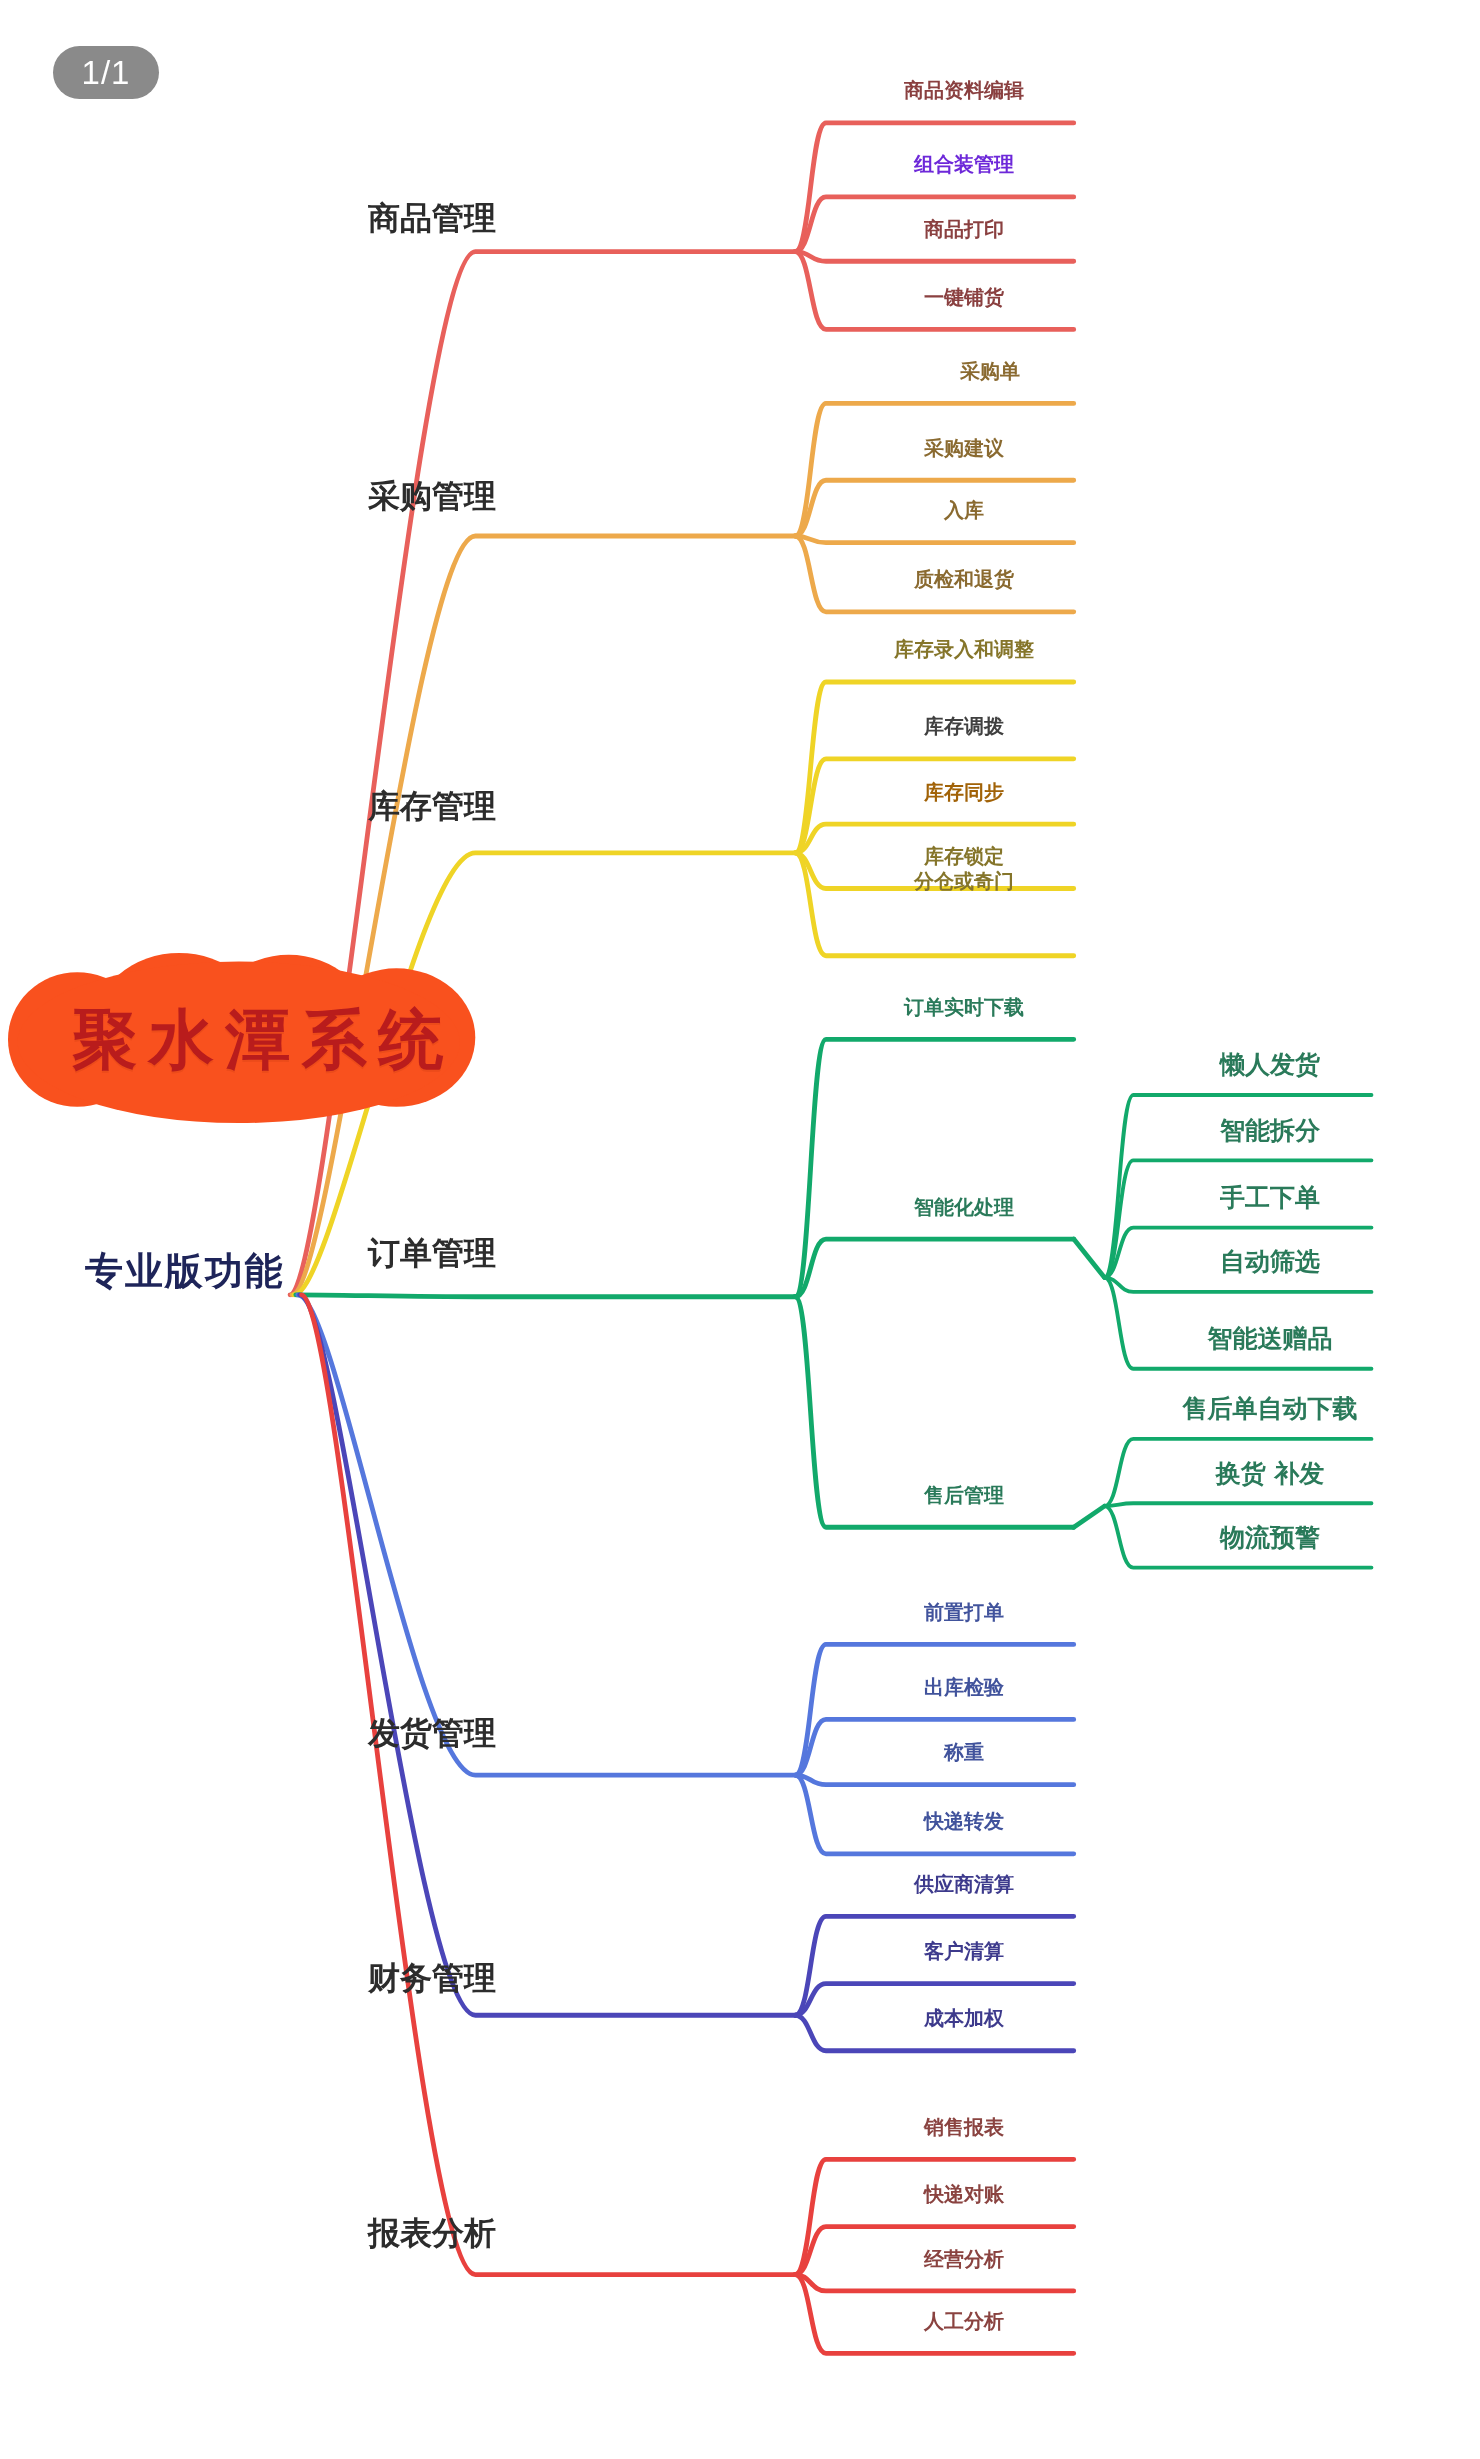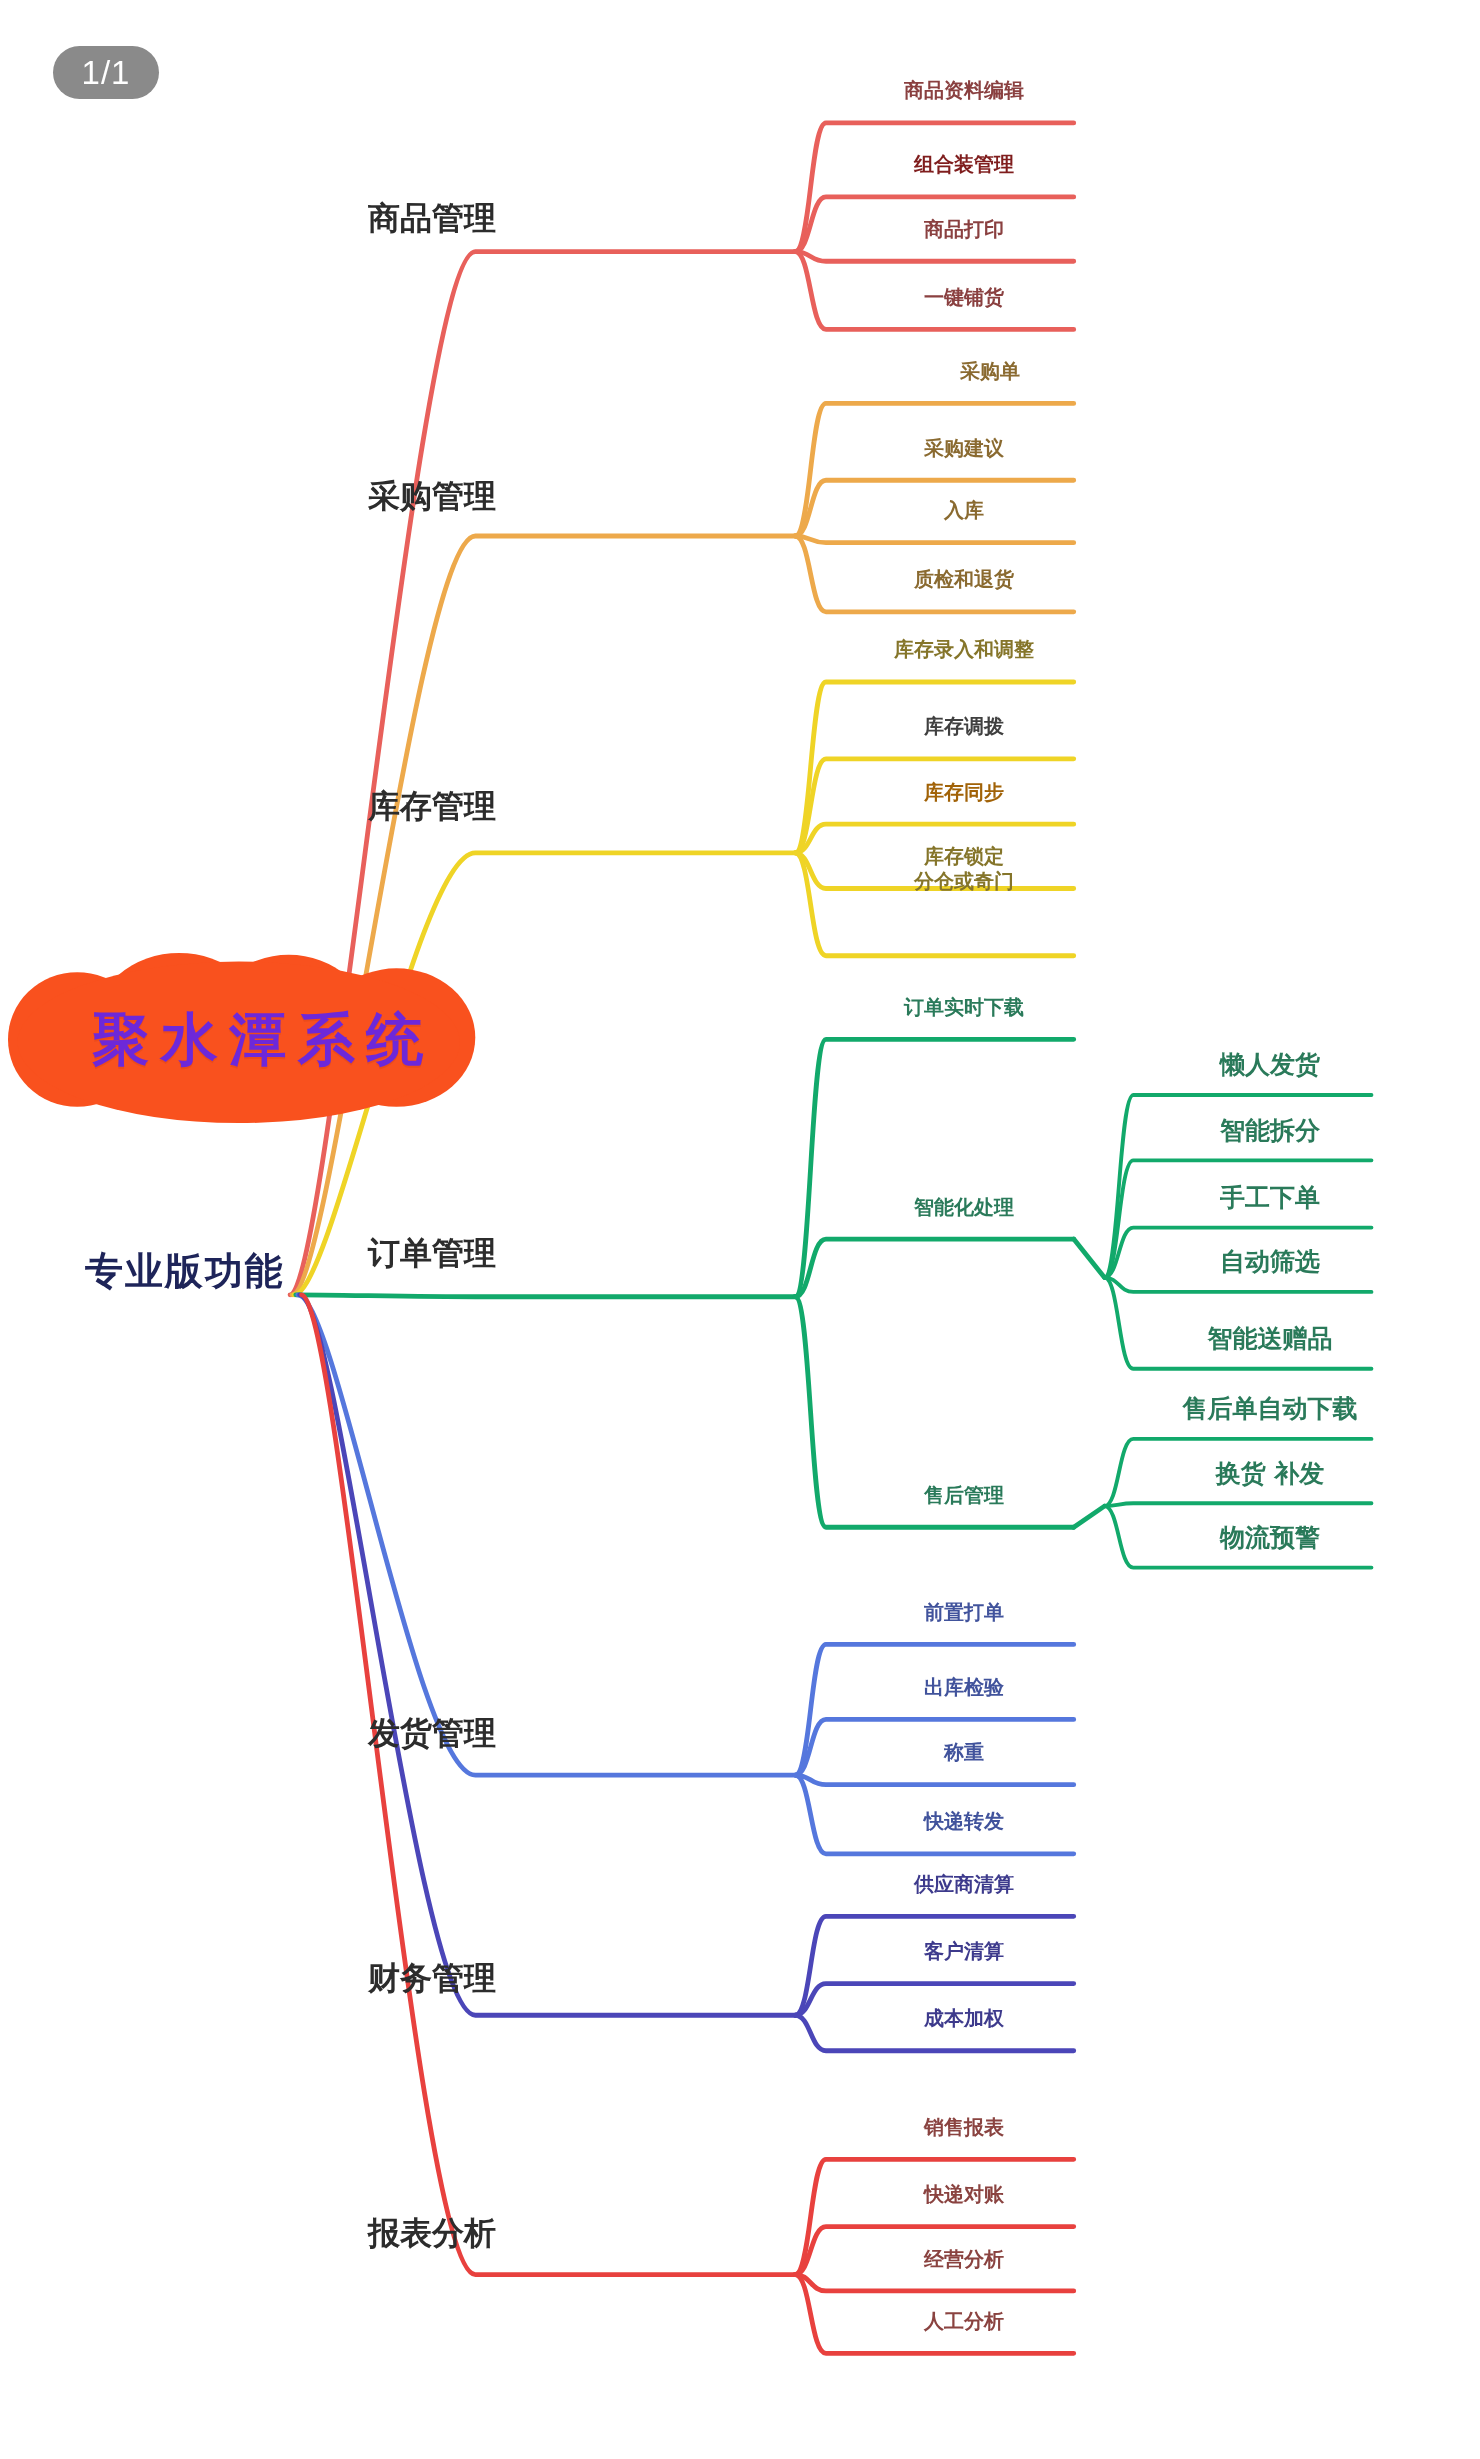--- a/index.html
+++ b/index.html
@@ -24,22 +24,22 @@
   
   .cloud-banner{
     position:absolute;left:7.7px;top:951px;
     width:500px;height:178px;z-index:30;
   }
   .cloud-banner svg{position:absolute;inset:0;}
   .cloud-text{
     position:absolute;inset:0;
     display:flex;align-items:center;justify-content:center;
     font-family:"DejaVu Serif","Liberation Serif",serif;
-    font-weight:700;font-size:57px;letter-spacing:11.5px;
-    color:#6d28d9;text-indent:11.5px;
+    font-weight:700;font-size:65px;letter-spacing:11.5px;
+    color:#b91c1c;text-indent:11.5px;
     text-shadow:0 1.9px 0 rgba(180,50,10,.18);
   }
   .root-sub{
     position:absolute;left:85px;top:1246px;
     font-size:38px;font-weight:700;letter-spacing:1.9px;
     color:#1e2459;z-index:30;white-space:nowrap;
     font-family:"DejaVu Sans","Liberation Sans",sans-serif;
   }
 
   
@@ -131,21 +131,21 @@
         </g>
     </svg>
     <div class="cloud-text">聚水潭系统</div>
   </div>
 
   <div class="root-sub">专业版功能</div>
 
   <div id="node-layer">
       <div class="node-l1" style="left: 432px; top: 219px; color: rgb(44, 44, 44);">商品管理</div>
       <div class="node-l2" style="left: 964px; top: 90px; color: rgb(138, 64, 64);">商品资料编辑</div>
-      <div class="node-l2" style="left: 964px; top: 164px; color: #7f1d1d;">组合装管理</div>
+      <div class="node-l2" style="left: 964px; top: 164px; color: #6d28d9;">组合装管理</div>
       <div class="node-l2" style="left: 964px; top: 229px; color: rgb(138, 64, 64);">商品打印</div>
       <div class="node-l2" style="left: 964px; top: 297px; color: rgb(138, 64, 64);">一键铺货</div>
       <div class="node-l1" style="left: 432px; top: 497px; color: rgb(44, 44, 44);">采购管理</div>
       <div class="node-l2" style="left: 964px; top: 371px; color: rgb(138, 106, 48); margin-left: 26px;">采购单</div>
       <div class="node-l2" style="left: 964px; top: 448px; color: rgb(138, 106, 48);">采购建议</div>
       <div class="node-l2" style="left: 964px; top: 510px; color: rgb(138, 106, 48);">入库</div>
       <div class="node-l2" style="left: 964px; top: 579px; color: rgb(138, 106, 48);">质检和退货</div>
       <div class="node-l1" style="left: 432px; top: 807px; color: rgb(44, 44, 44);">库存管理</div>
       <div class="node-l2" style="left: 964px; top: 649px; color: rgb(133, 117, 42);">库存录入和调整</div>
       <div class="node-l2" style="left: 964px; top: 726px; color: #404040;">库存调拨</div>

